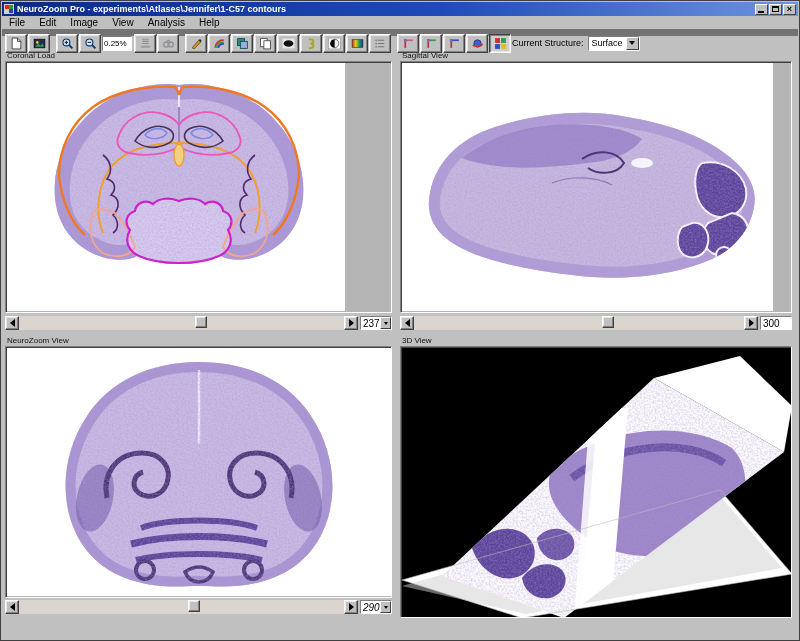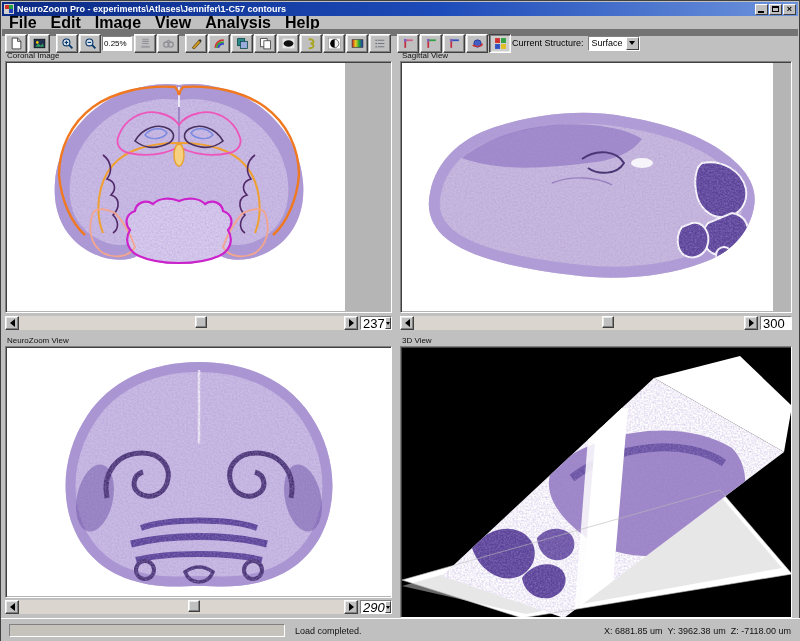--- a/index.html
+++ b/index.html
@@ -14,21 +14,21 @@
   .title-text { font-size:9px; font-weight:bold; white-space:nowrap; overflow:hidden; flex:1; margin-left:3px; }
   .app-ico { width:10px; height:10px; flex:0 0 auto; }
   .winbtn { width:13px; height:11px; margin-left:1px; background:#c0c0c0;
     border:1px solid; border-color:#fff #404040 #404040 #fff;
     display:flex; align-items:center; justify-content:center; position:relative; flex:0 0 auto; }
   .winbtn .min { position:absolute; left:2px; bottom:1px; width:6px; height:2px; background:#000; }
   .winbtn .max { width:7px; height:6px; border:1px solid #000; border-top-width:2px; }
   .winbtn .cls { font-size:9px; line-height:9px; color:#000; font-weight:bold; }
 
   .menubar { position:absolute; left:1px; top:15px; right:1px; height:13px; background:#c0c0c0;
-    display:flex; align-items:flex-start; font-size:16px; color:#000;font-weight:bold; }
+    display:flex; align-items:flex-start; font-size:10px; color:#000; }
   .menu-item { padding:0 7px; height:13px; line-height:13px; }
 
   .toolbar { position:absolute; left:1px; top:28px; right:1px; height:21px; background:#c0c0c0;
     display:flex; align-items:center; padding-left:3px;
     border-top:7px solid #737373; }
   .tbtn { width:22px; height:19px; background:#c0c0c0; margin-right:1px;
     border:1px solid; border-color:#fff #404040 #404040 #fff;
     box-shadow:inset -1px -1px 0 #808080, inset 1px 1px 0 #e8e8e8;
     display:flex; align-items:center; justify-content:center; flex:0 0 auto; }
   .tbtn.pressed { border-color:#404040 #fff #fff #404040;
@@ -58,21 +58,21 @@
     box-shadow:inset -1px -1px 0 #808080, inset 1px 1px 0 #e8e8e8;
     display:flex; align-items:center; justify-content:center; flex:0 0 auto; }
   .tri-l { width:0; height:0; border-top:4px solid transparent; border-bottom:4px solid transparent; border-right:5px solid #000; }
   .tri-r { width:0; height:0; border-top:4px solid transparent; border-bottom:4px solid transparent; border-left:5px solid #000; }
   .strack { flex:1; position:relative; background:#dad6cf; }
   .sthumb { position:absolute; top:0; width:12px; height:12px; background:#c0c0c0; border:1px solid;
     border-color:#fff #404040 #404040 #fff; box-shadow:inset -1px -1px 0 #808080, inset 1px 1px 0 #e8e8e8; }
 
   .spin { position:absolute; height:14px; width:32px; background:#fff; border:1px solid;
     border-color:#808080 #fff #fff #808080; display:flex; align-items:center; }
-  .spin .sval { flex:1; font-size:13px; padding-left:2px; }
+  .spin .sval { flex:1; font-size:10px; padding-left:2px; }
   .spin .cbtn { width:11px; height:12px; background:#c0c0c0; border:1px solid; border-color:#fff #404040 #404040 #fff;
     display:flex; align-items:center; justify-content:center; }
   .spin .arrow-down { border-left-width:2.5px; border-right-width:2.5px; border-top-width:3.5px; }
 
   
   .statusbar { position:absolute; left:0; top:617px; width:800px; height:24px; background:#c0c0c0;
     border-top:1px solid #fff; }
   .progress-well { position:absolute; left:8px; top:5px; width:276px; height:13px; background:#c6c3bd;
     border:1px solid; border-color:#808080 #fff #fff #808080; }
   .status-msg { position:absolute; left:294px; top:7px; font-size:9px; color:#111; }
@@ -261,21 +261,21 @@
     <span class="combo">
       <span class="cval">Surface</span>
       <span class="cbtn">
           <span class="arrow-down"></span>
         </span>
     </span>
   </div>
 
   <div class="workspace">
 
-    <span class="view-label" style="left:6px;top:1px;">Coronal Image</span>
+    <span class="view-label" style="left:6px;top:1px;">Coronal Load</span>
     <div class="canvas" style="left:4px;top:11px;width:387px;height:252px;">
       <div class="imgwhite" style="width:338px;">
         <svg width="338" height="250" viewBox="0 0 338 250">
           <defs>
             <path id="silC" d="M172,22 C146,18 112,27 88,46 C63,66 50,93 48,119 C46,143 53,162 65,175 C73,184 83,190 95,194 C108,198 122,198 132,192 C142,198 156,201 172,201 C188,201 202,198 212,192 C222,198 236,198 249,194 C261,190 271,184 279,175 C291,162 298,143 296,119 C294,93 281,66 256,46 C232,27 198,18 172,22 Z"></path>
             <clipPath id="clipC">
                 <use href="#silC"></use>
               </clipPath>
             <filter id="spkC" x="-5%" y="-5%" width="110%" height="110%">
               <feTurbulence type="fractalNoise" baseFrequency="0.55" numOctaves="2" seed="7" stitchTiles="stitch"></feTurbulence>
@@ -448,19 +448,14 @@
           <rect x="-40" y="-40" width="470" height="350" filter="url(#spk3)" opacity="0.5"></rect>
           <polygon points="196,60 226,60 208,270 178,270" fill="#fff"></polygon>
           <polygon points="188,64 200,64 184,270 172,270" fill="#fff" opacity="0.85"></polygon>
         </g>
         <polygon points="0,232 318,142 390,226 120,270" fill="none" stroke="#b9b9b9" stroke-width="1" opacity="0.6"></polygon>
       </svg>
     </div>
 
   </div>
 
-  <div class="statusbar">
-    <span class="progress-well"></span>
-    <span class="status-msg">Load completed.</span>
-    <span class="status-coords">X: 6881.85 um&nbsp;&nbsp;Y: 3962.38 um&nbsp;&nbsp;Z: -7118.00 um</span>
-  </div>
 
 </div>
 
 </body></html>

